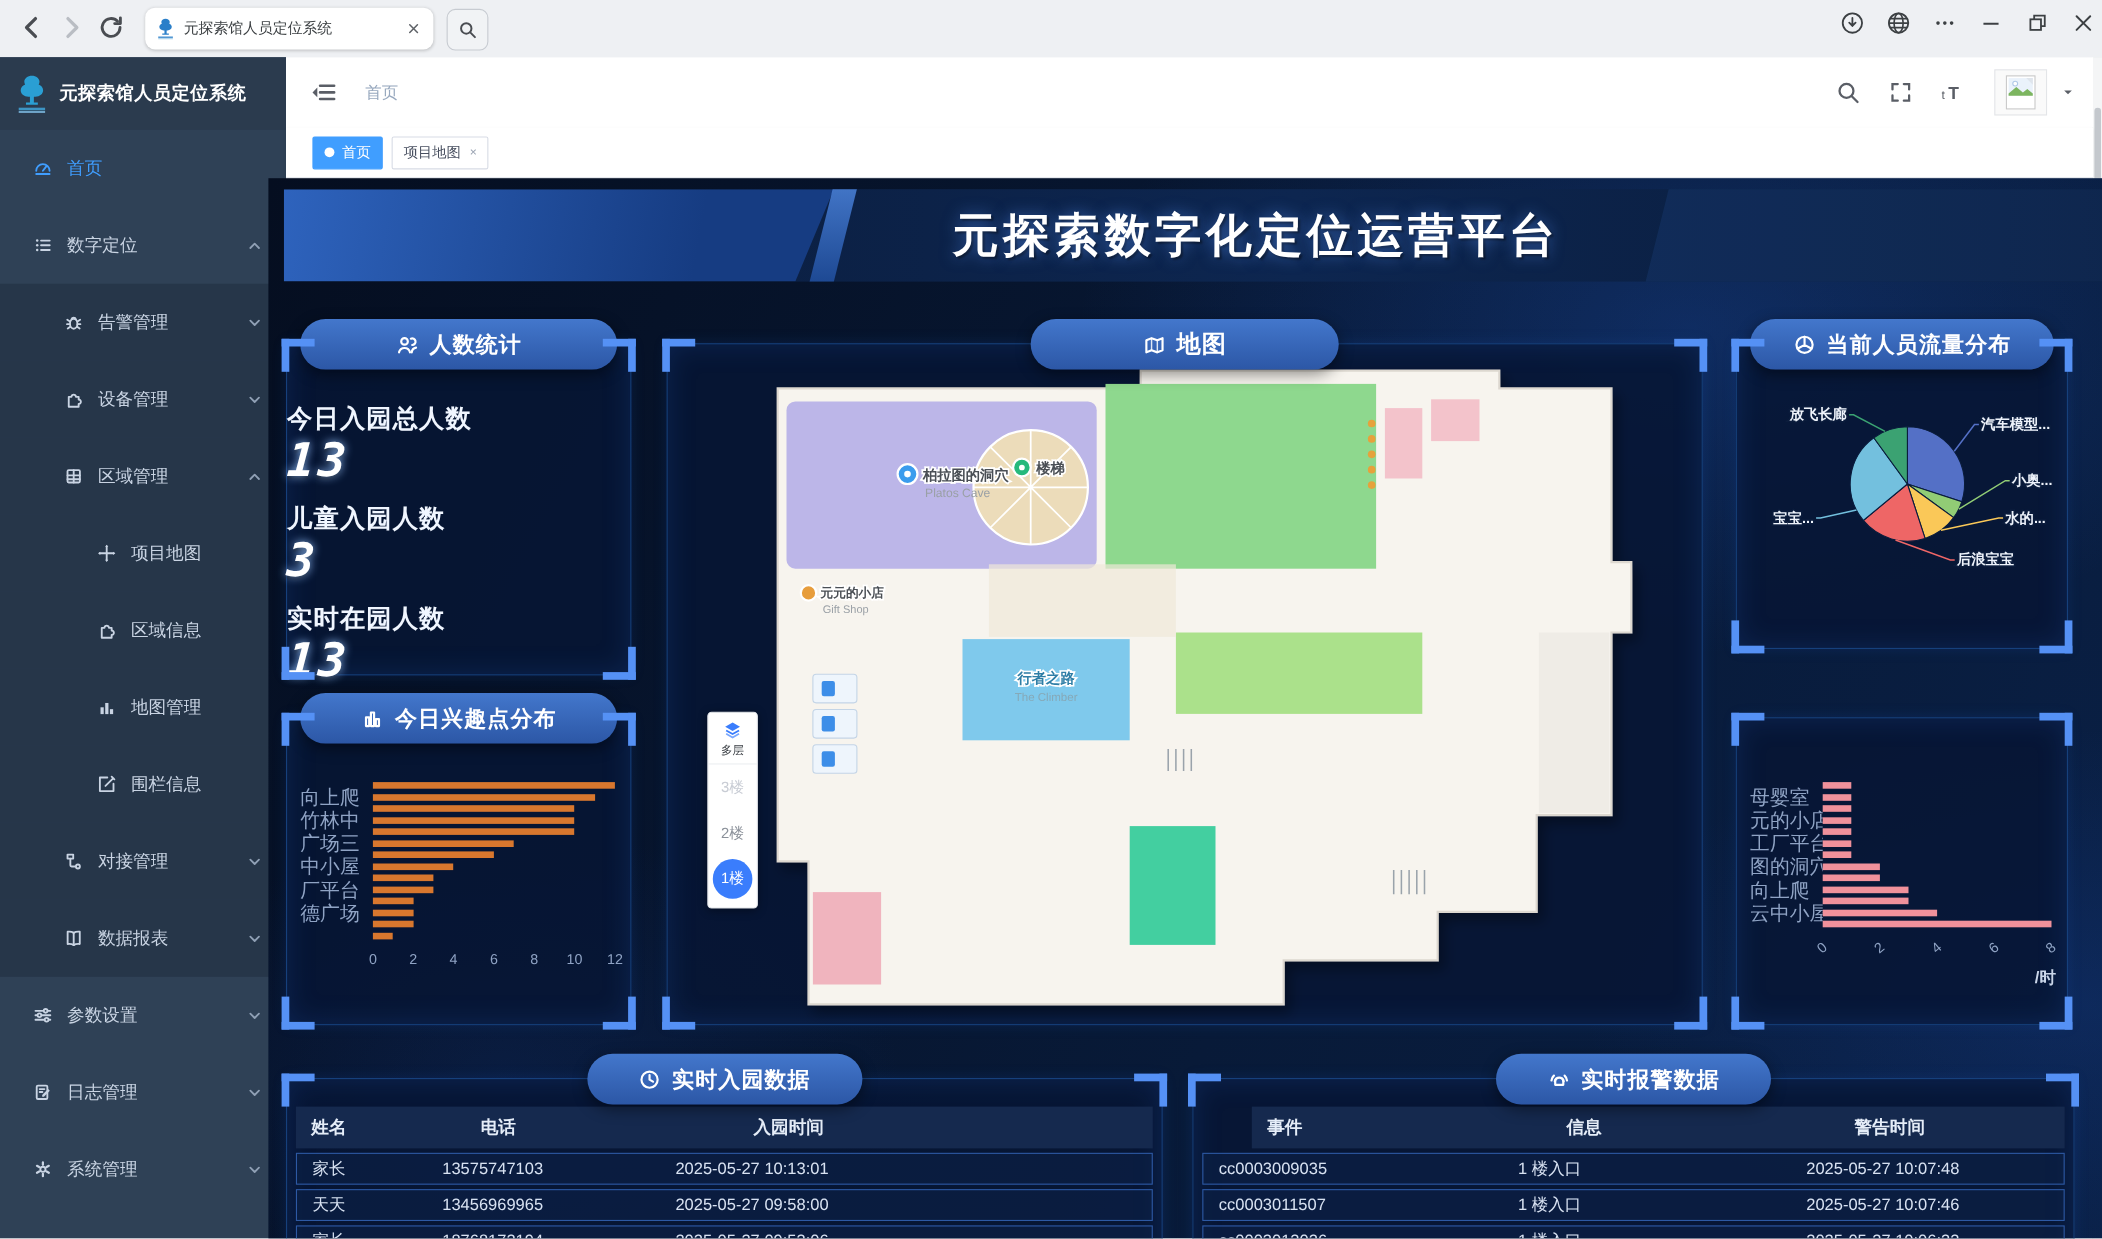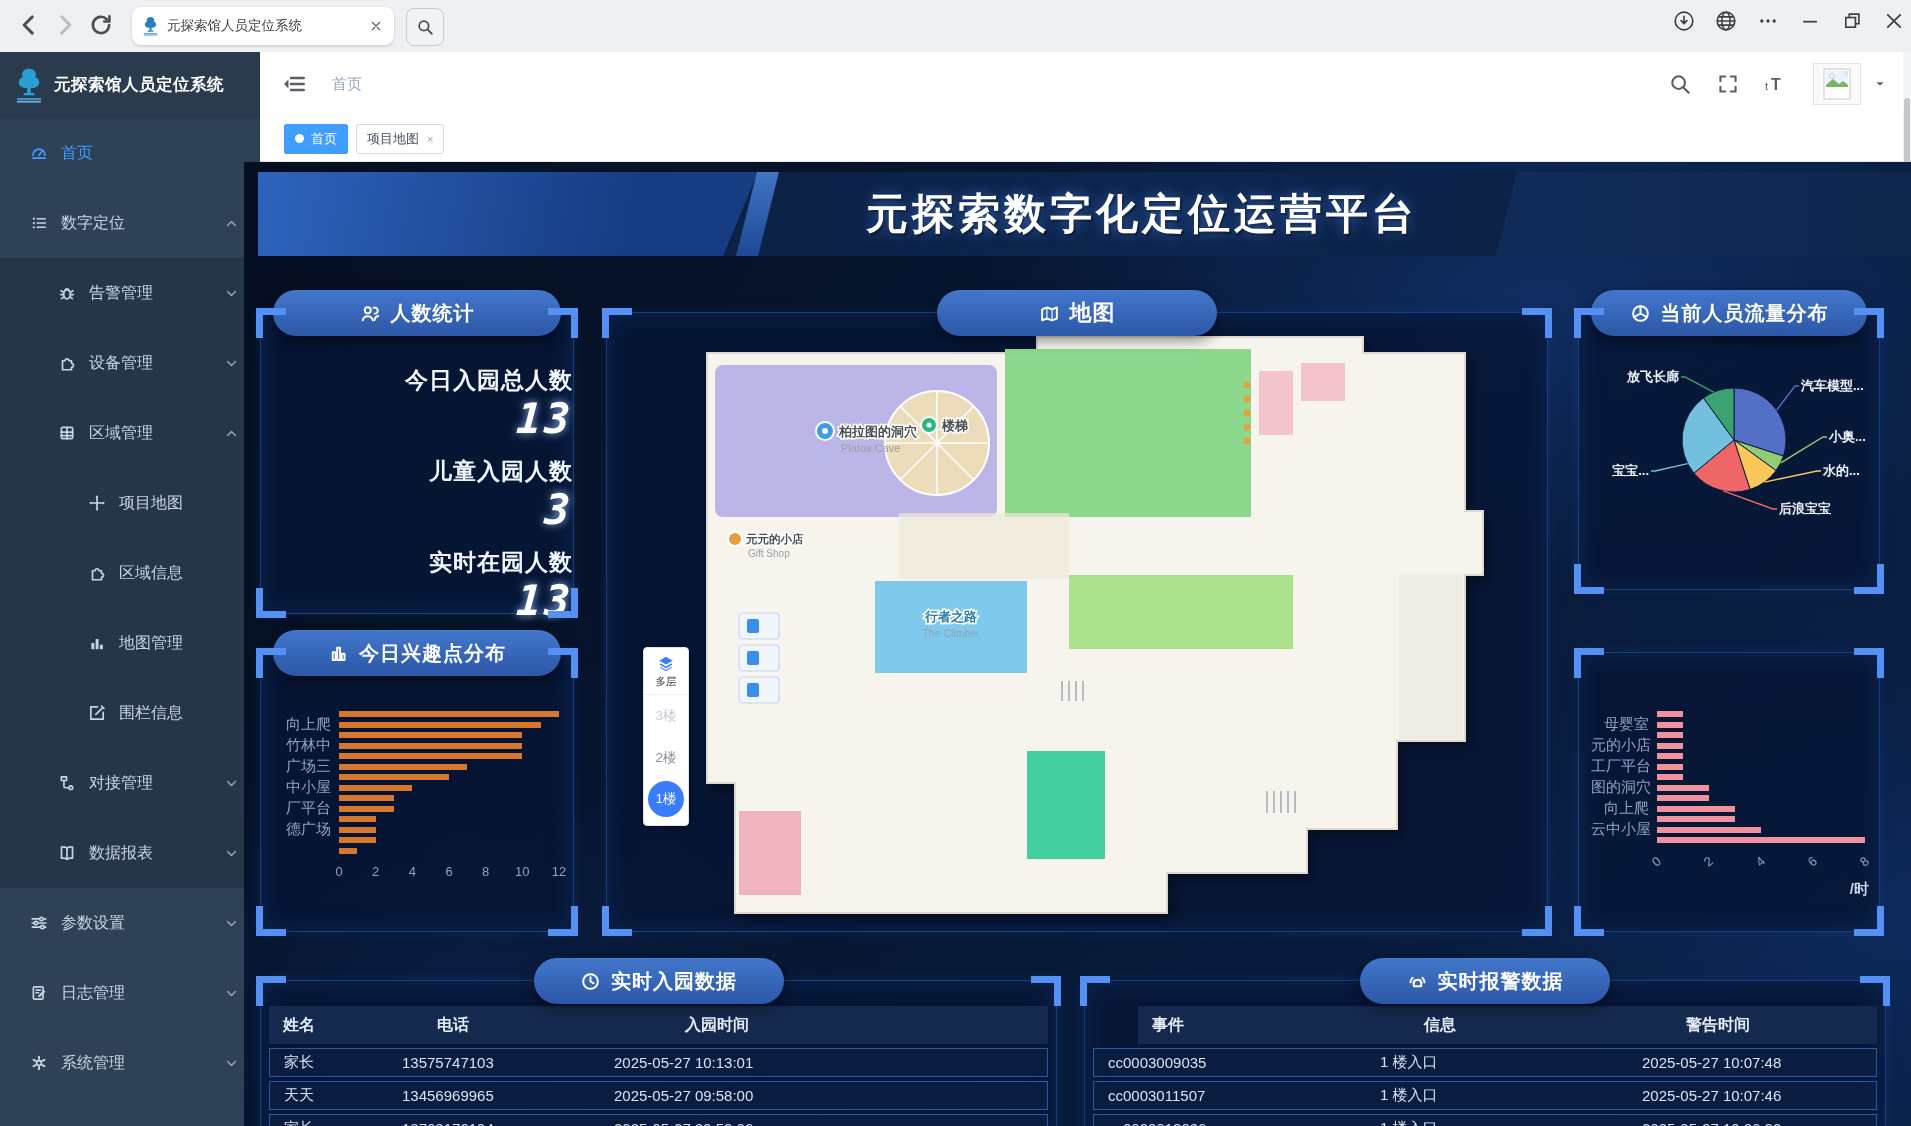--- a/index.html
+++ b/index.html
@@ -70,27 +70,27 @@
   .pill.center{left:50%;transform:translateX(-50%)}
   
   #p-stats{left:16px;top:150px;width:312px;height:300px}
   #p-poi{left:16px;top:490px;width:312px;height:278px}
   #p-map{left:362px;top:150px;width:940px;height:618px}
   #p-flow{left:1334px;top:150px;width:300px;height:276px}
   #p-dur{left:1334px;top:490px;width:300px;height:278px}
   #p-entry{left:16px;top:818px;width:795px;height:170px}
   #p-alarm{left:840px;top:818px;width:800px;height:170px}
   
-  #stats-body{position:absolute;left:0;right:0;top:38px;text-align:right}
+  #stats-body{position:absolute;left:0;right:0;top:38px;text-align:left}
   .stat-label{font-size:23px;color:#f0f6ff;font-weight:600;margin-top:14px;letter-spacing:1px}
   .stat-num{font-family:"DejaVu Sans Mono",monospace;font-style:italic;font-weight:bold;font-size:42px;color:#fff;line-height:1.1;letter-spacing:3px;text-shadow:0 0 9px rgba(150,195,255,.95),0 2px 2px rgba(0,0,0,.5);transform:skewX(-4deg)}
   
   .bchart{position:absolute;left:12px;right:14px;top:56px}
   .bc-row{display:flex;align-items:center;height:10.5px}
-  .bc-label{width:58px;text-align:right;padding-right:8px;font-size:15px;color:#8fa3c4;white-space:nowrap;overflow:hidden;flex:none}
+  .bc-label{width:58px;text-align:left;padding-right:8px;font-size:18px;color:#8fa3c4;white-space:nowrap;overflow:hidden;flex:none}
   .bc-track{position:relative;flex:1;height:6px}
   .bc-bar{position:absolute;left:0;top:0;height:100%}
   .bc-axis{position:relative;margin-left:66px;height:26px;margin-top:8px;font-size:13px;color:#8fa3c4}
   .bc-axis span{position:absolute;transform:translateX(-50%)}
   .bc-axis.rot span{transform:translateX(-60%) rotate(-40deg)}
   .bc-unit{position:absolute;right:-4px;top:26px;font-size:15px;font-weight:bold;color:#c9d5e8}
   
   .dtable{position:absolute;left:8px;right:8px;top:25px}
   .thead{display:grid;height:38px;align-items:center;background:#15294e;font-size:16px;color:#e5edf8;font-weight:bold;padding:0 6px}
   .trow{display:grid;height:27px;align-items:center;margin-top:4px;border:1px solid #2d59a4;background:rgba(13,34,72,.55);font-size:15px;color:#d8e2f2;padding:0 6px}

